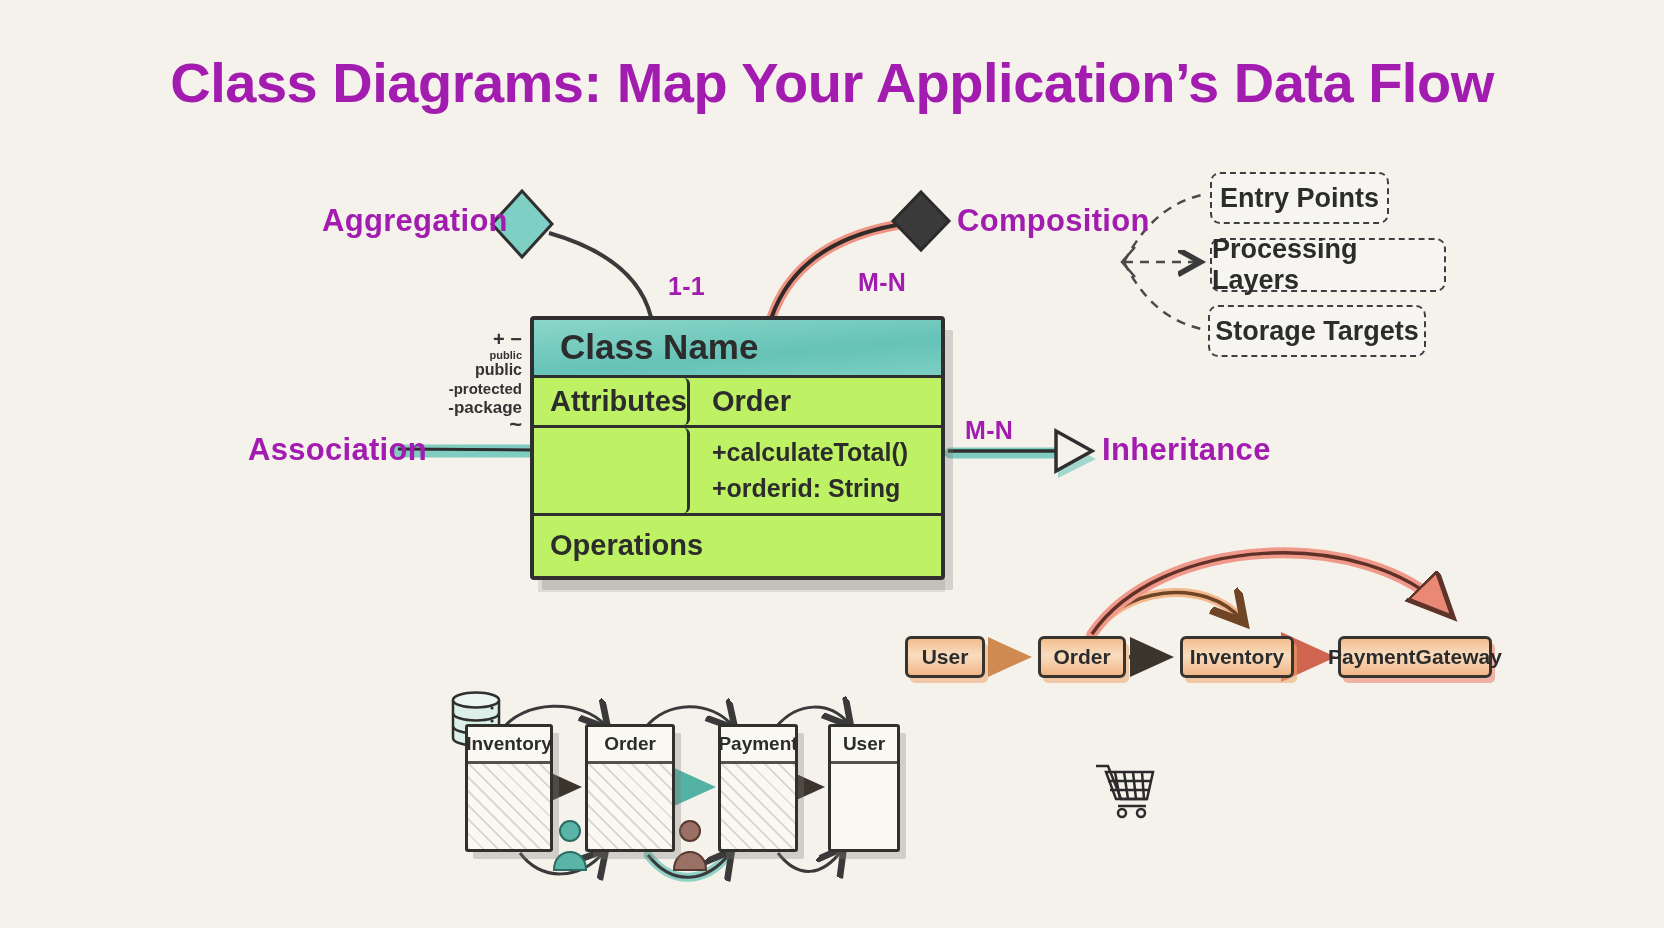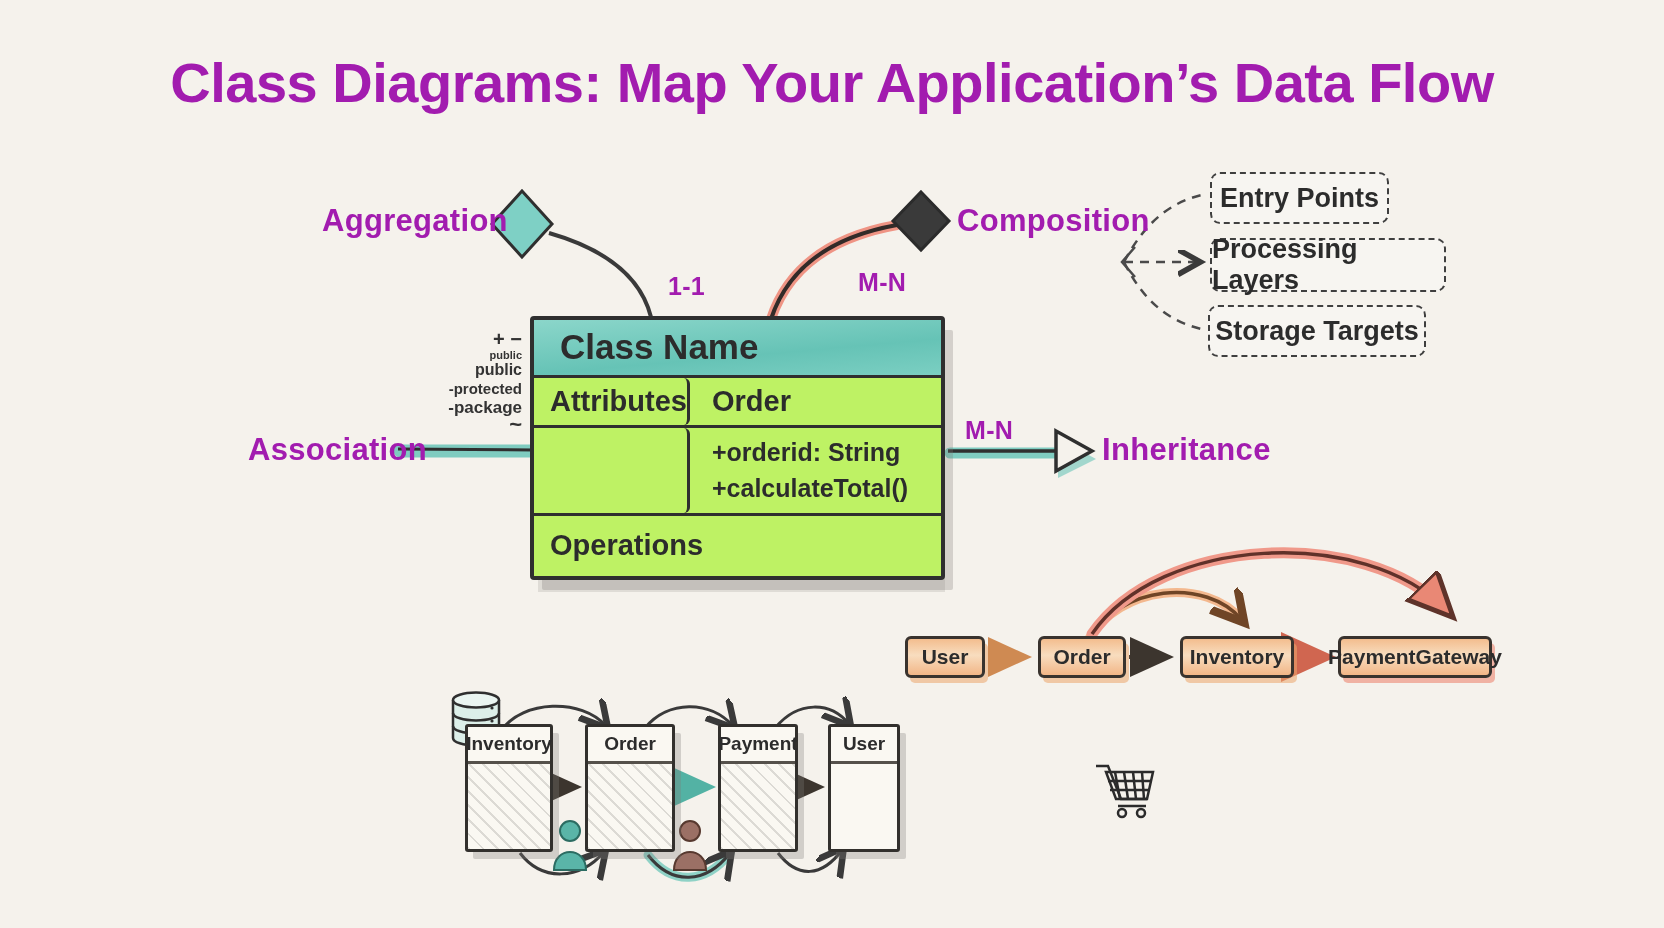--- a/index.html
+++ b/index.html
@@ -207,22 +207,22 @@
 
 <div id="classbox">
   <div class="cb-header">Class Name</div>
   <div class="cb-row2">
     <div class="cb-c1">Attributes</div>
     <div class="cb-c2">Order</div>
   </div>
   <div class="cb-row3">
     <div class="cb-c1"></div>
     <div class="cb-c2">
+      <div>+calculateTotal()</div>
       <div>+orderid: String</div>
-      <div>+calculateTotal()</div>
     </div>
   </div>
   <div class="cb-row4">Operations</div>
 </div>
 
 <div class="obox" style="left:905px;width:80px;">
   <span>User</span>
   </div>
 <div class="obox" style="left:1038px;width:88px;">
   <span>Order</span>

